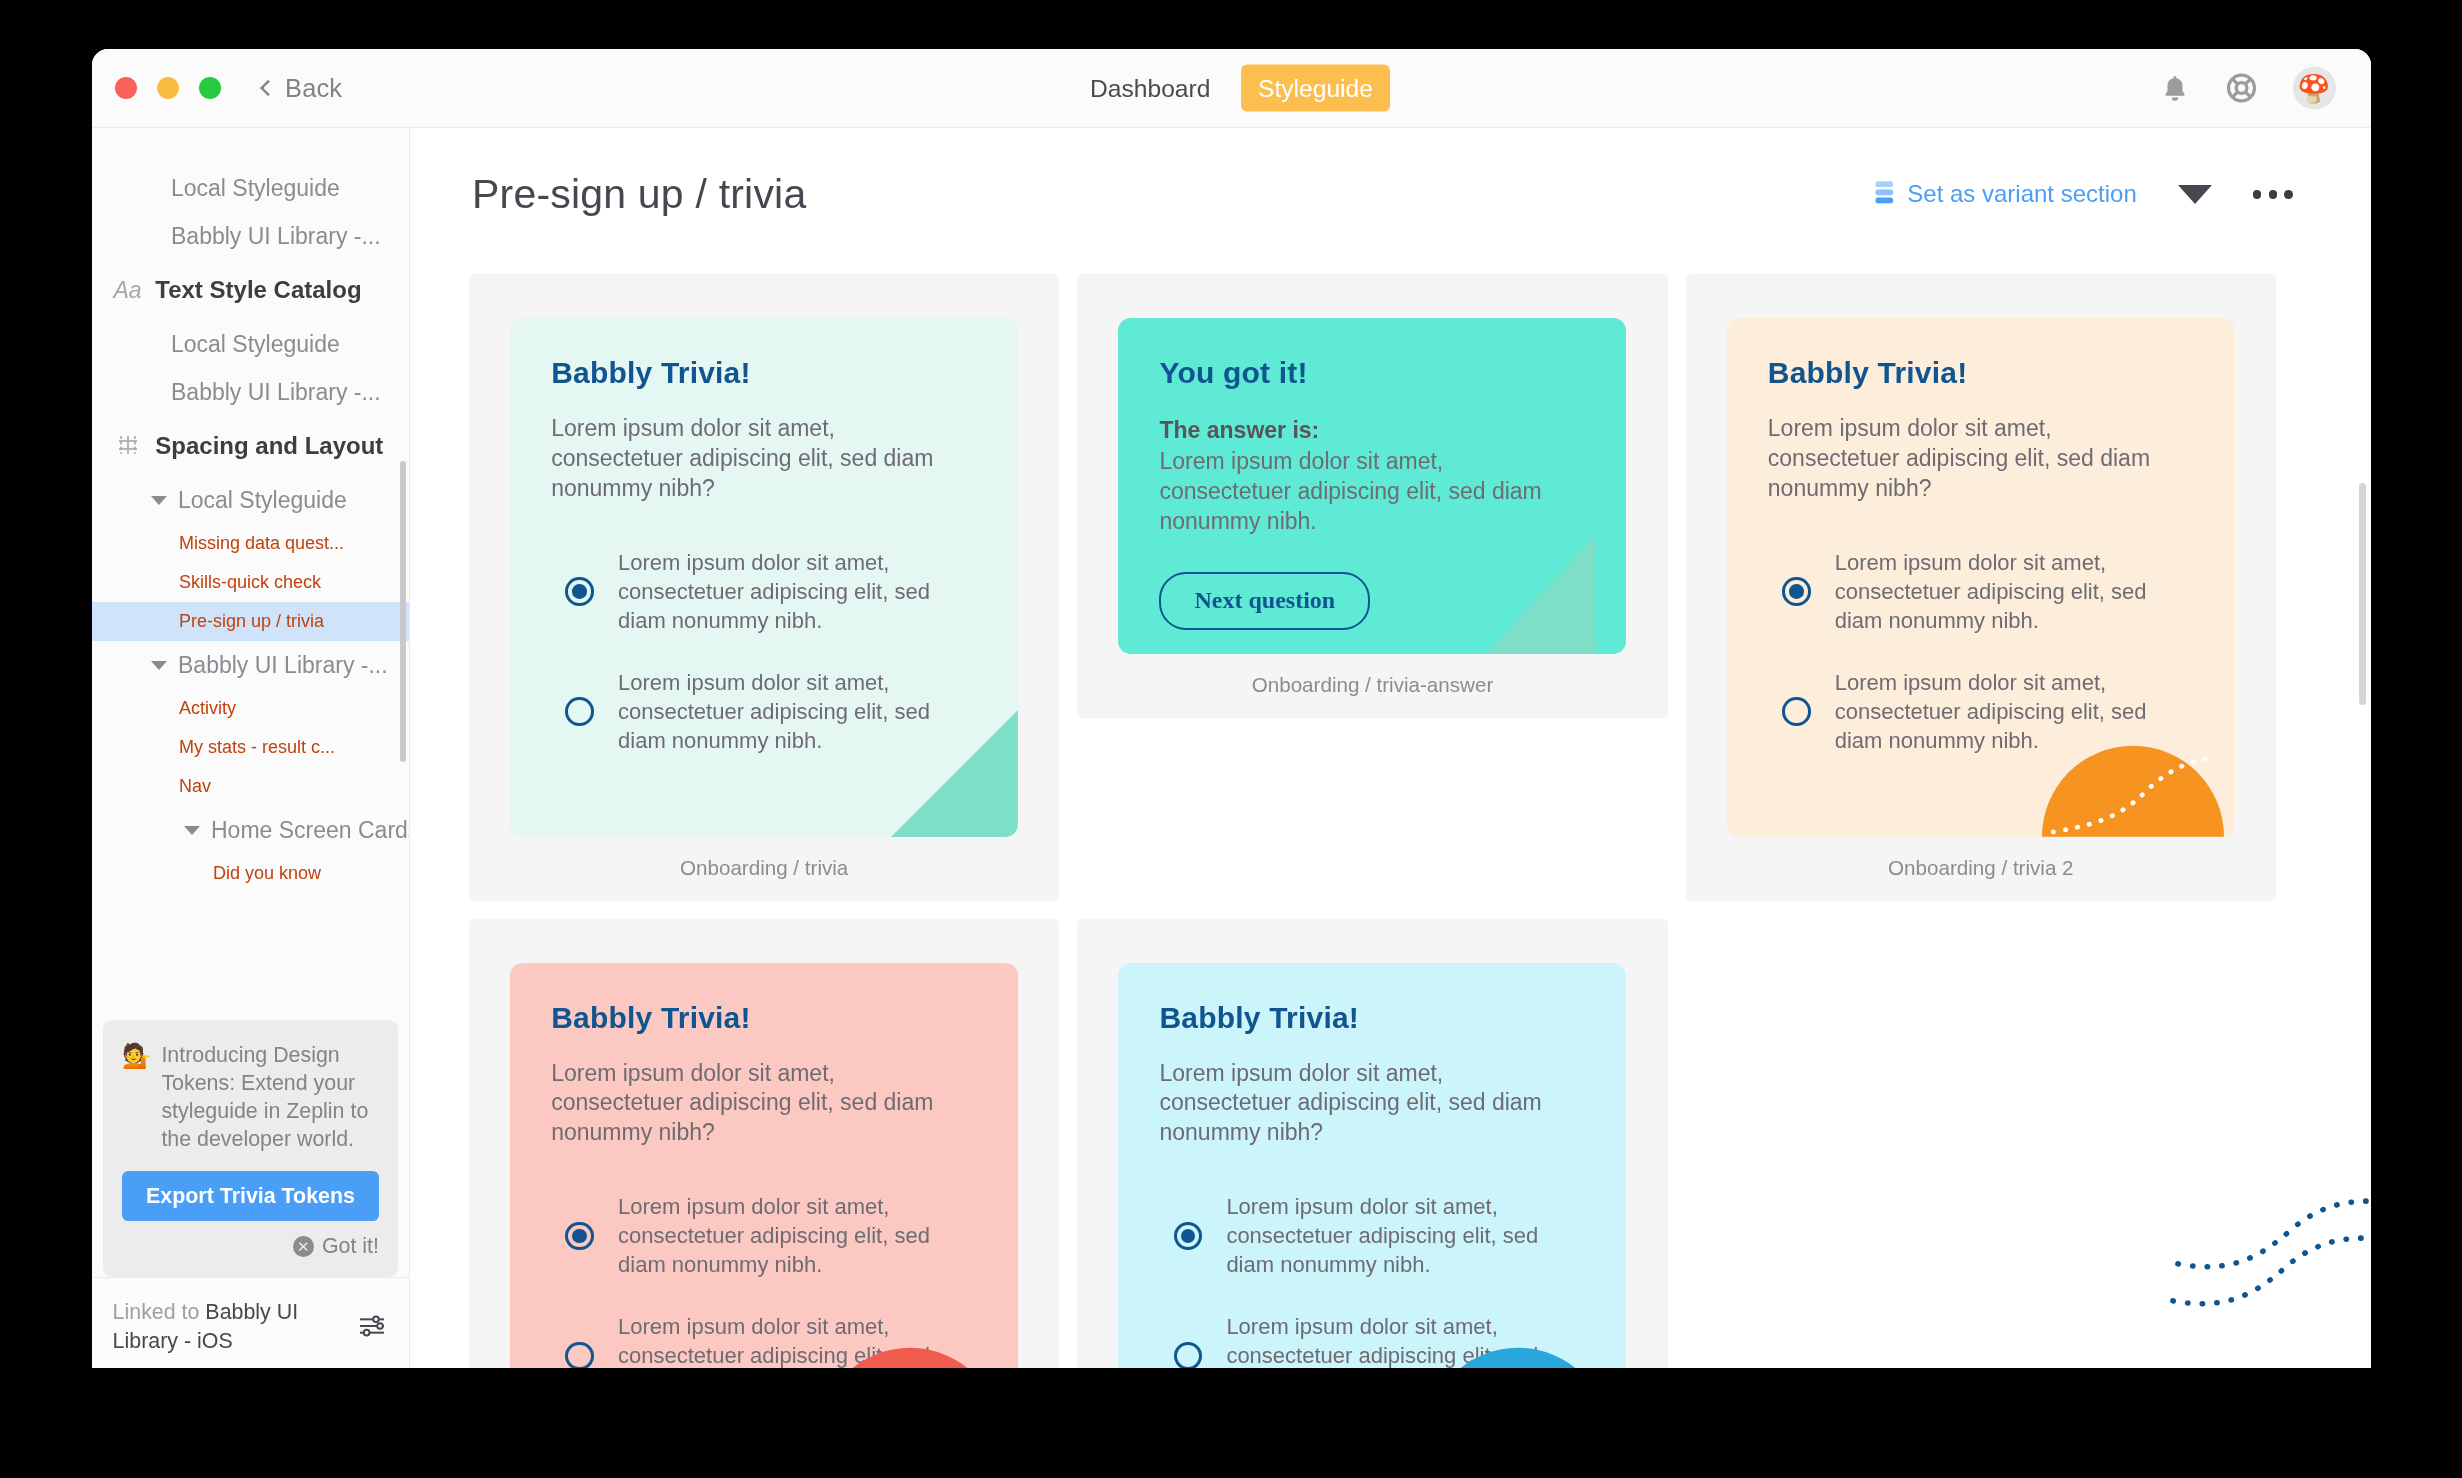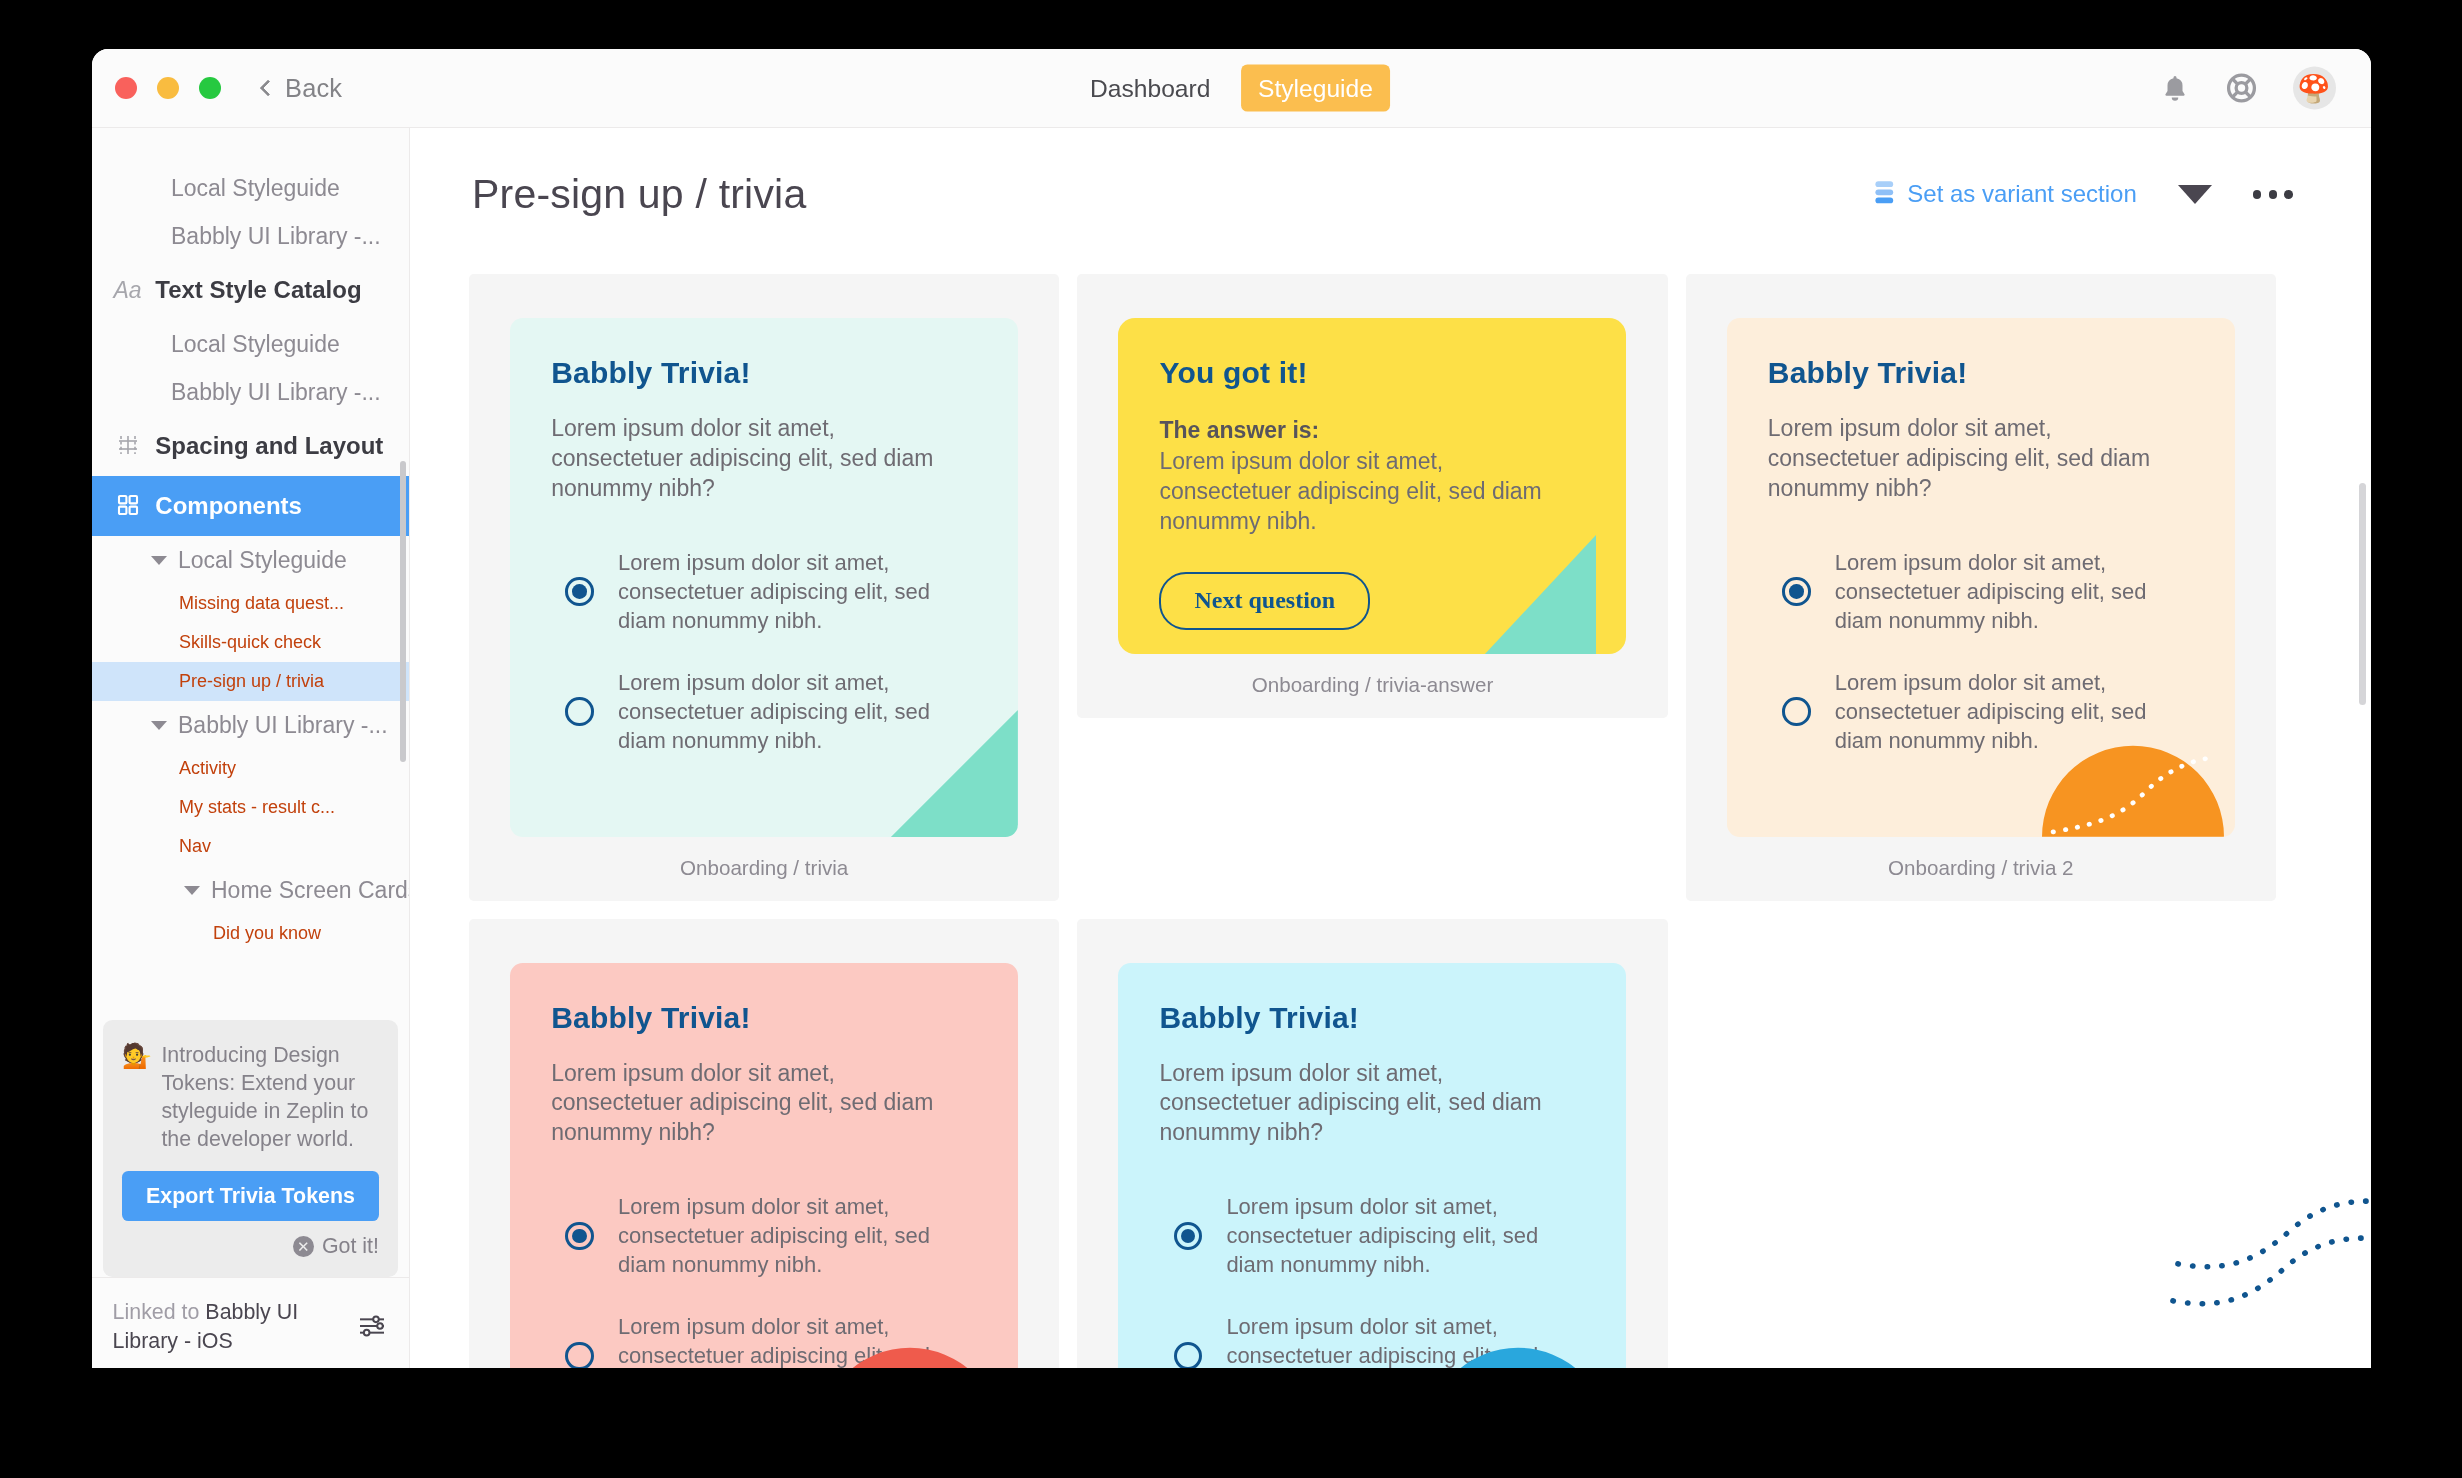--- a/index.html
+++ b/index.html
@@ -221,21 +221,21 @@
     width: 508px;
     border-radius: 12.7px;
     overflow: hidden;
     padding: 38px 41px 0 41px;
   }
   .card.h-tall { height: 519px; }
   .card.h-mid  { height: 336px; }
   .card.h-cut  { height: 428px; }
 
   .card.mint   { background: #e4f7f3; }
-  .card.mint2  { background: #fde047; border-radius: 17px; }
+  .card.mint2  { background: #5eead4; }
   .card.peach  { background: #fdeedb; }
   .card.pink   { background: #fcc9c2; }
   .card.cyan   { background: #cbf4fb; }
 
   .card-title {
     font-size: 30px; font-weight: bold;
     color: #10558f; letter-spacing: 0.2px;
     margin-bottom: 24px;
   }
   .card-q {
@@ -352,31 +352,20 @@
               <line x1="5" y1="3" x2="5" y2="21" stroke-dasharray="3 2.4"></line>
               <line x1="12" y1="3" x2="12" y2="21"></line>
               <line x1="19" y1="3" x2="19" y2="21" stroke-dasharray="3 2.4"></line>
               <line x1="3" y1="8" x2="21" y2="8"></line>
               <line x1="3" y1="16" x2="21" y2="16"></line>
             </svg>
           </span>
           <span class="sec-label">Spacing and Layout</span>
         </div>
 
-        <div class="sec selected">
-          <span class="sec-icon">
-            <svg width="24" height="24" viewBox="0 0 24 24" fill="none" stroke="#ffffff" stroke-width="2.1">
-              <rect x="3" y="3" width="7.4" height="7.4" rx="1"></rect>
-              <rect x="13.6" y="3" width="7.4" height="7.4" rx="1"></rect>
-              <rect x="3" y="13.6" width="7.4" height="7.4" rx="1"></rect>
-              <rect x="13.6" y="13.6" width="7.4" height="7.4" rx="1"></rect>
-            </svg>
-          </span>
-          <span class="sec-label">Components</span>
-        </div>
 
         <div class="grp">
           <span class="caret"></span>
           <span>Local Styleguide</span>
         </div>
         <div class="leaf">Missing data quest...</div>
         <div class="leaf">Skills-quick check</div>
         <div class="leaf active">Pre-sign up / trivia</div>
 
         <div class="grp">

